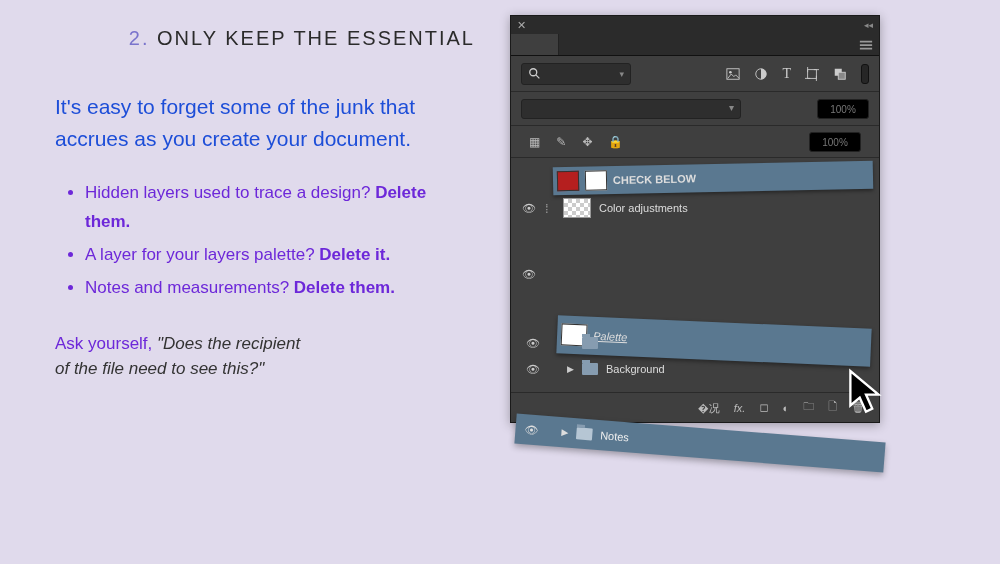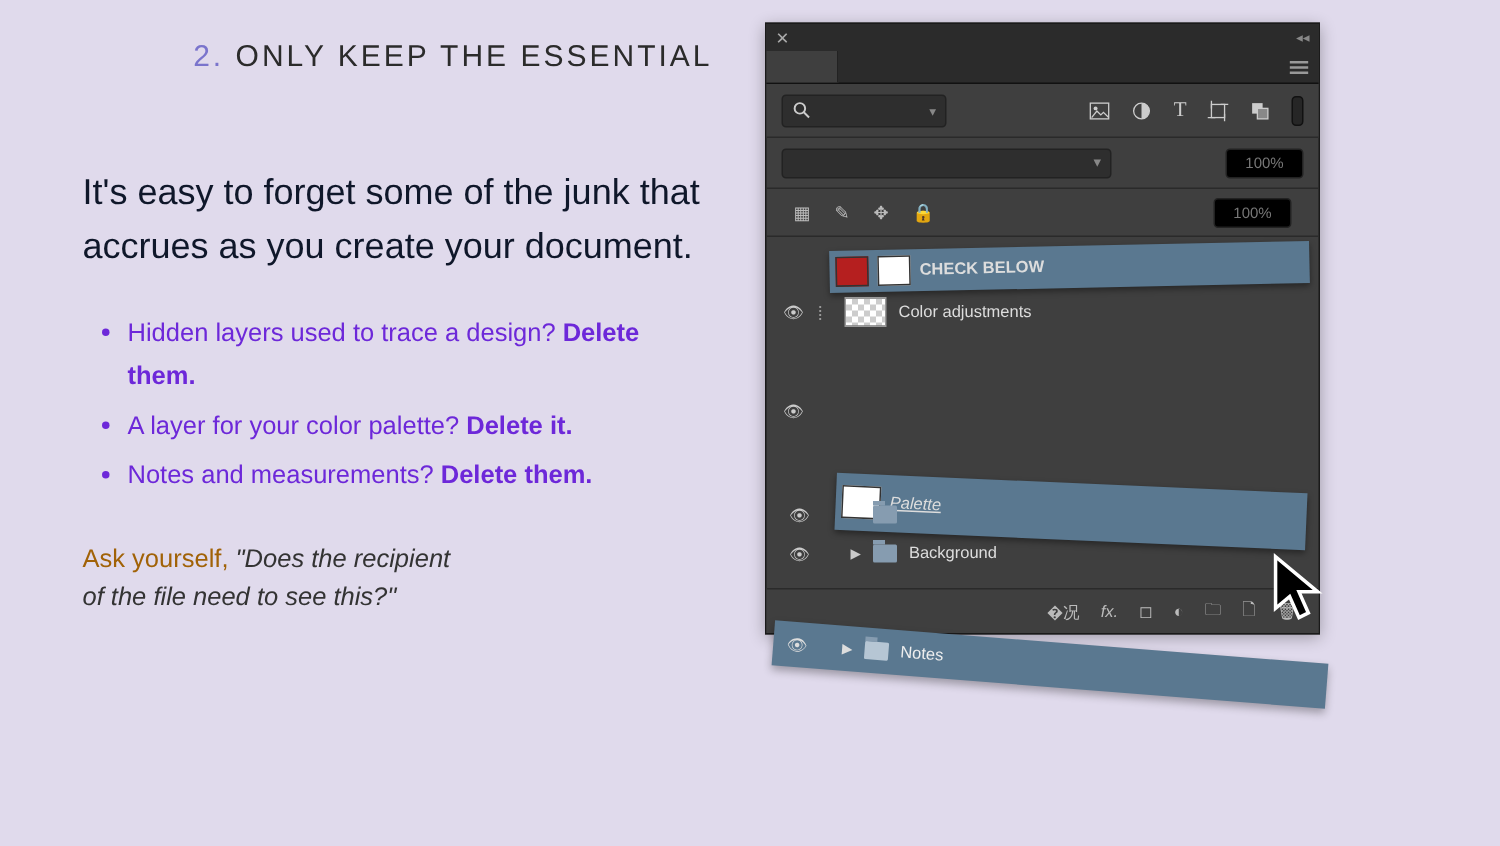--- a/index.html
+++ b/index.html
@@ -1,25 +1,25 @@
 <!DOCTYPE html>
 <html><head>
 <meta charset="utf-8">
 <style>
 * { margin:0; padding:0; box-sizing:border-box; }
 body { width:1000px; height:564px; background:#e0daec; font-family:'Segoe UI',Arial,sans-serif; position:relative; overflow:hidden; }
 
 .left { position:absolute; left:55px; top:25px; width:420px; }
 .title { font-size:20px; font-weight:400; letter-spacing:2px; color:#2b2b2b; line-height:1.3;text-align:right; }
 .title .num { color:#7a74cc; font-weight:500; }
-.intro { margin-top:60px; font-size:24px; color:#0f172a; line-height:1.5; }
+.intro { margin-top:40px; font-size:21px; color:#1d4ed8; line-height:1.5; }
 .bullets { margin-top:25px; padding-left:30px; font-size:17px; color:#6d28d9; line-height:1.7; }
 .bullets li { margin-bottom:4px; }
 .ask { margin-top:28px; font-size:17px; line-height:1.5; }
-.ask-label { color:#a16207; }
+.ask-label { color:#6d28d9; }
 .ask-quote { font-style:italic; color:#333; }
 .ask-answer { font-weight:700; color:#222; }
 
 .panel { position:absolute; left:510px; top:15px; width:370px; background:#3f3f3f; border:1px solid #1a1a1a; box-shadow:0 2px 10px rgba(0,0,0,0.3); }
 .panel-top { height:18px; background:#2b2b2b; display:flex; align-items:center; padding:0 6px; justify-content:space-between; }
 .panel-top .x { color:#aaa; font-size:11px; }
 .panel-top .dots { color:#888; font-size:9px; }
 .tab-row { height:22px; background:#2b2b2b; border-bottom:1px solid #111; }
 .tab-row .tab { display:inline-block; height:100%; width:48px; background:#3f3f3f; border-right:1px solid #222; }
 .toolbar1 { height:36px; display:flex; align-items:center; gap:8px; padding:0 10px; background:#3f3f3f; border-bottom:1px solid #2a2a2a; }
@@ -69,21 +69,21 @@
 <body>
 
 <div class="left">
   <div class="title">
     <span class="num">2.</span>
     <span>ONLY KEEP THE ESSENTIAL</span>
   </div>
   <div class="intro">It's easy to forget some of the junk that accrues as you create your document.</div>
   <ul class="bullets">
     <li><span>Hidden layers used to trace a design? </span><b>Delete them.</b></li>
-    <li><span> A layer for your color palette? </span><b>Delete it.</b></li>
+    <li><span> A layer for your layers palette? </span><b>Delete it.</b></li>
     <li><span>Notes and measurements?  </span><b>Delete them.</b></li>
   </ul>
   <div class="ask">
     <span class="ask-label">Ask yourself,   </span>
     <span class="ask-quote">"Does the recipient</span><br>
     <span class="ask-quote">of the file need to see this?"</span><br>
   </div>
 </div>
 
 <div class="panel">

